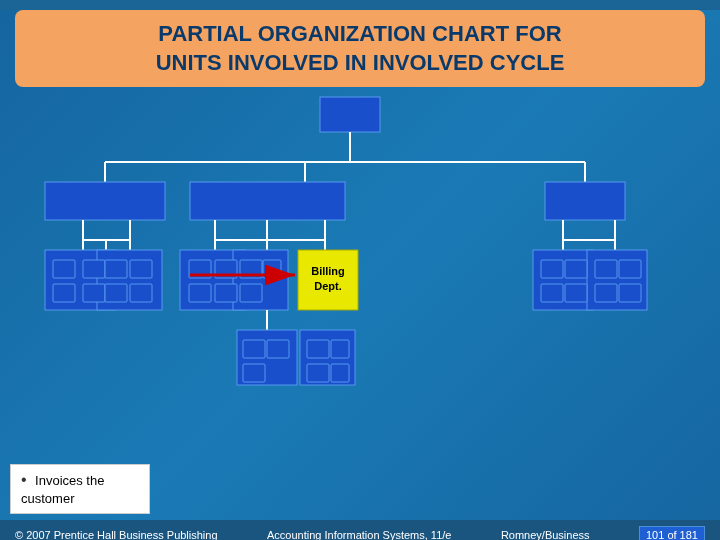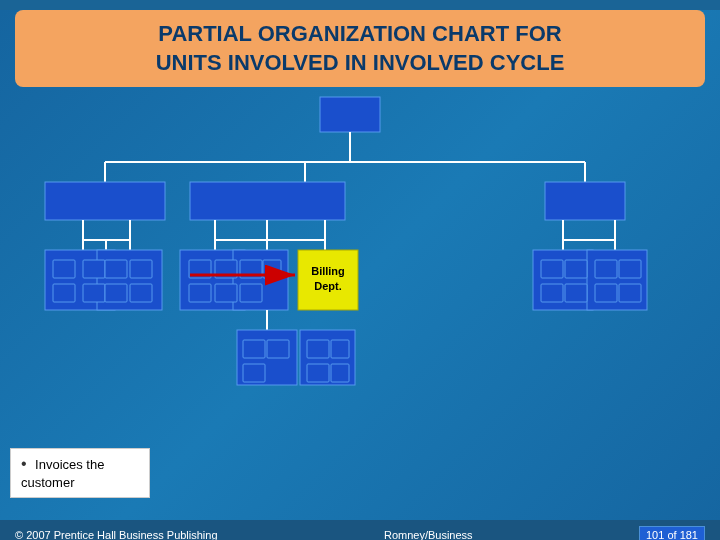--- a/index.html
+++ b/index.html
@@ -56,21 +56,21 @@
       background: #1e5fd4;
       color: white;
       font-size: 11px;
       padding: 2px 6px;
       border: 1px solid #4a90d9;
     }
 
     
     .note-area {
       position: absolute;
-      bottom: 52px;
+      bottom: 36px;
       left: 10px;
       display: flex;
       align-items: center;
       gap: 8px;
     }
 
     .note-box {
       background: white;
       border: 1px solid #ccc;
       padding: 6px 10px;
@@ -214,17 +214,18 @@
 
   <div class="note-area">
     <div class="note-box">
       <span class="bullet">•</span>
       <span class="note-text">Invoices the customer</span>
     </div>
   </div>
 
   <div class="bottom-bar">
     <span class="bottom-text">© 2007 Prentice Hall Business Publishing</span>
+    <span class="bottom-text">Accounting Information Systems, 11/e</span>
     <span class="bottom-text">Romney/Business</span>
     <span class="page-badge">101 of 181</span>
   </div>
 
 </div>
 
 </body></html>

